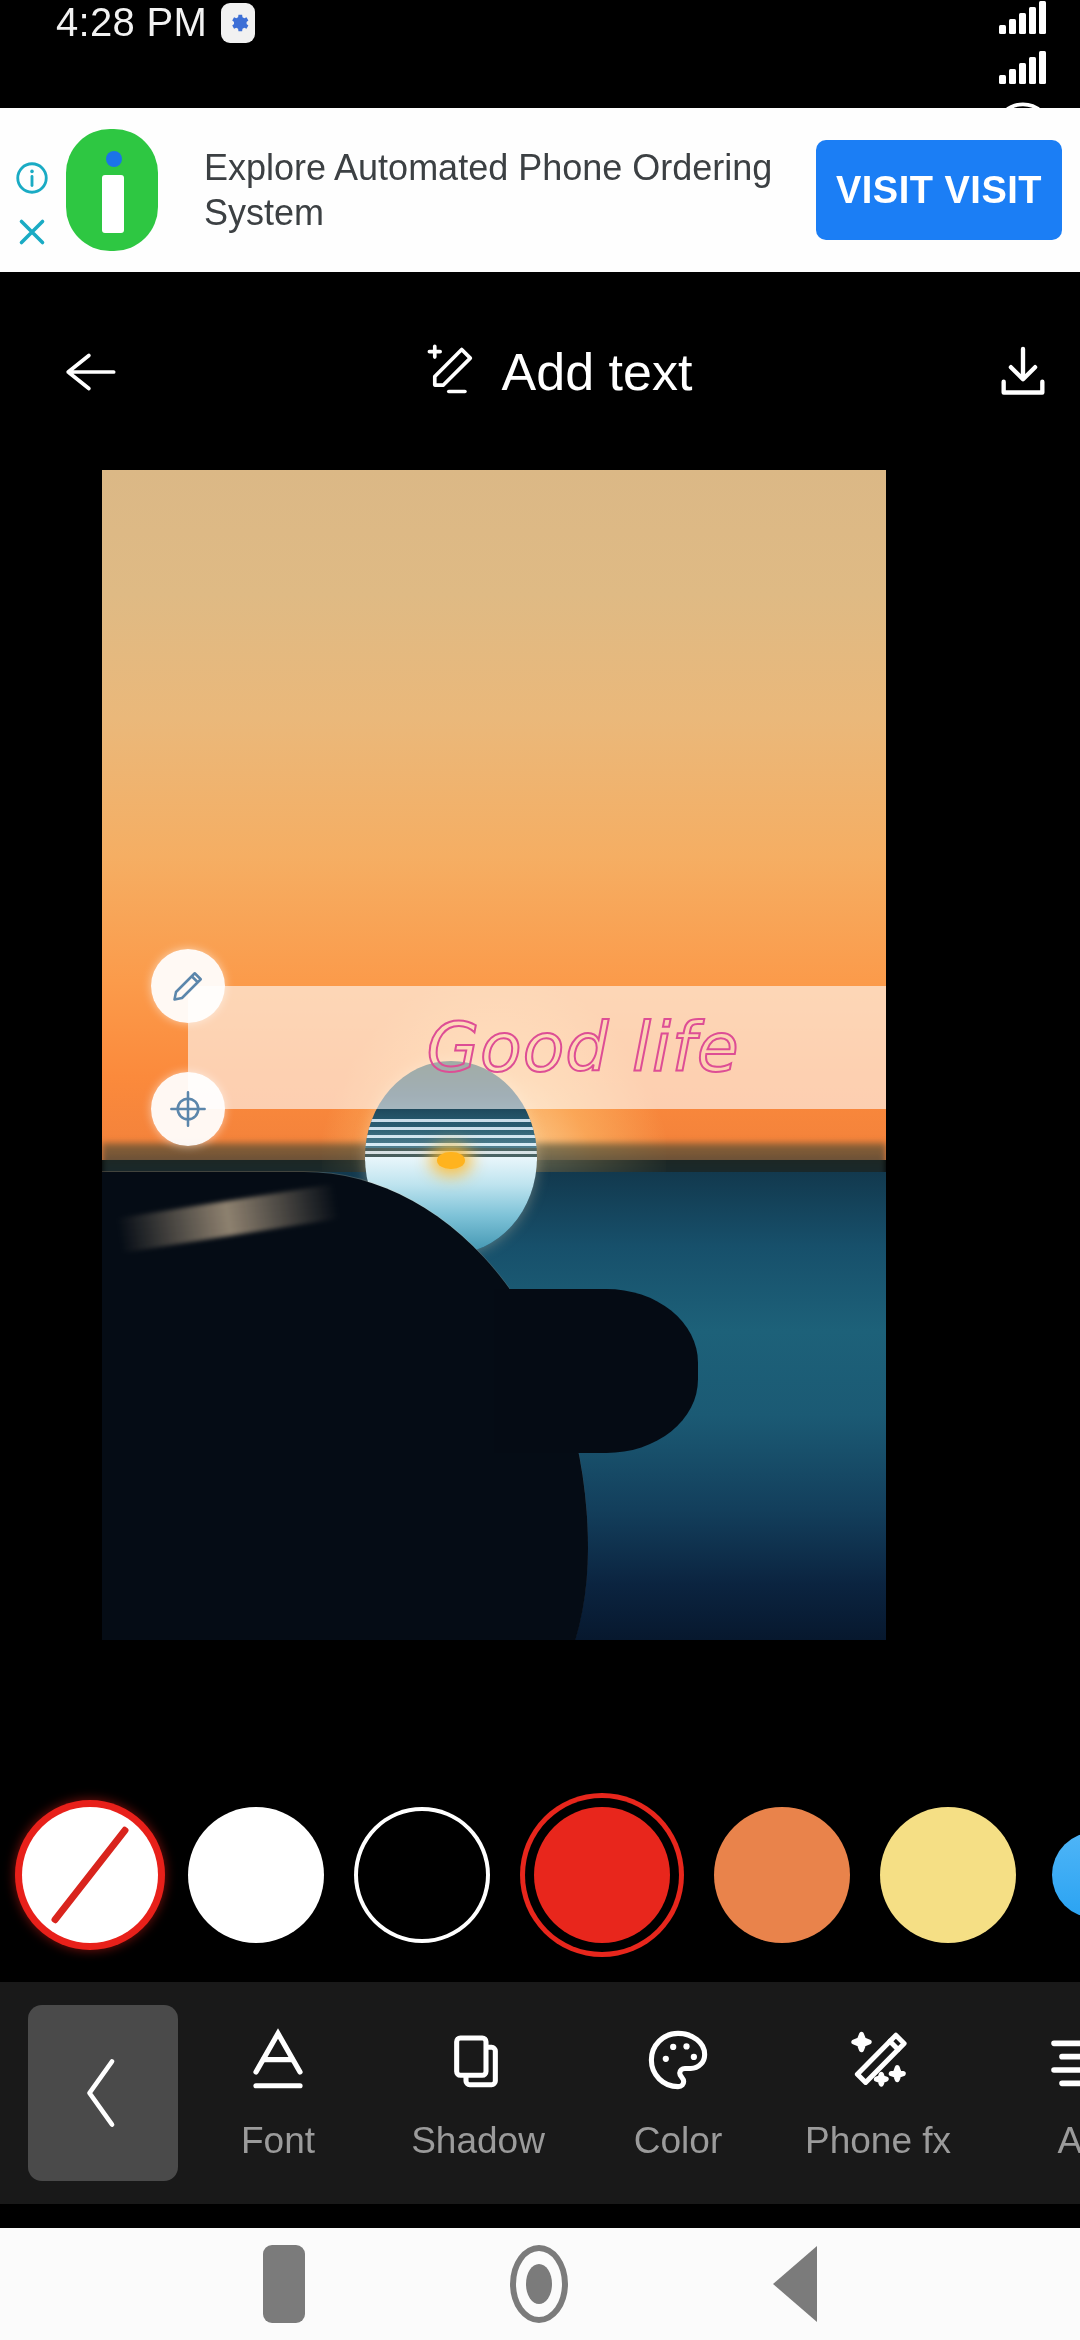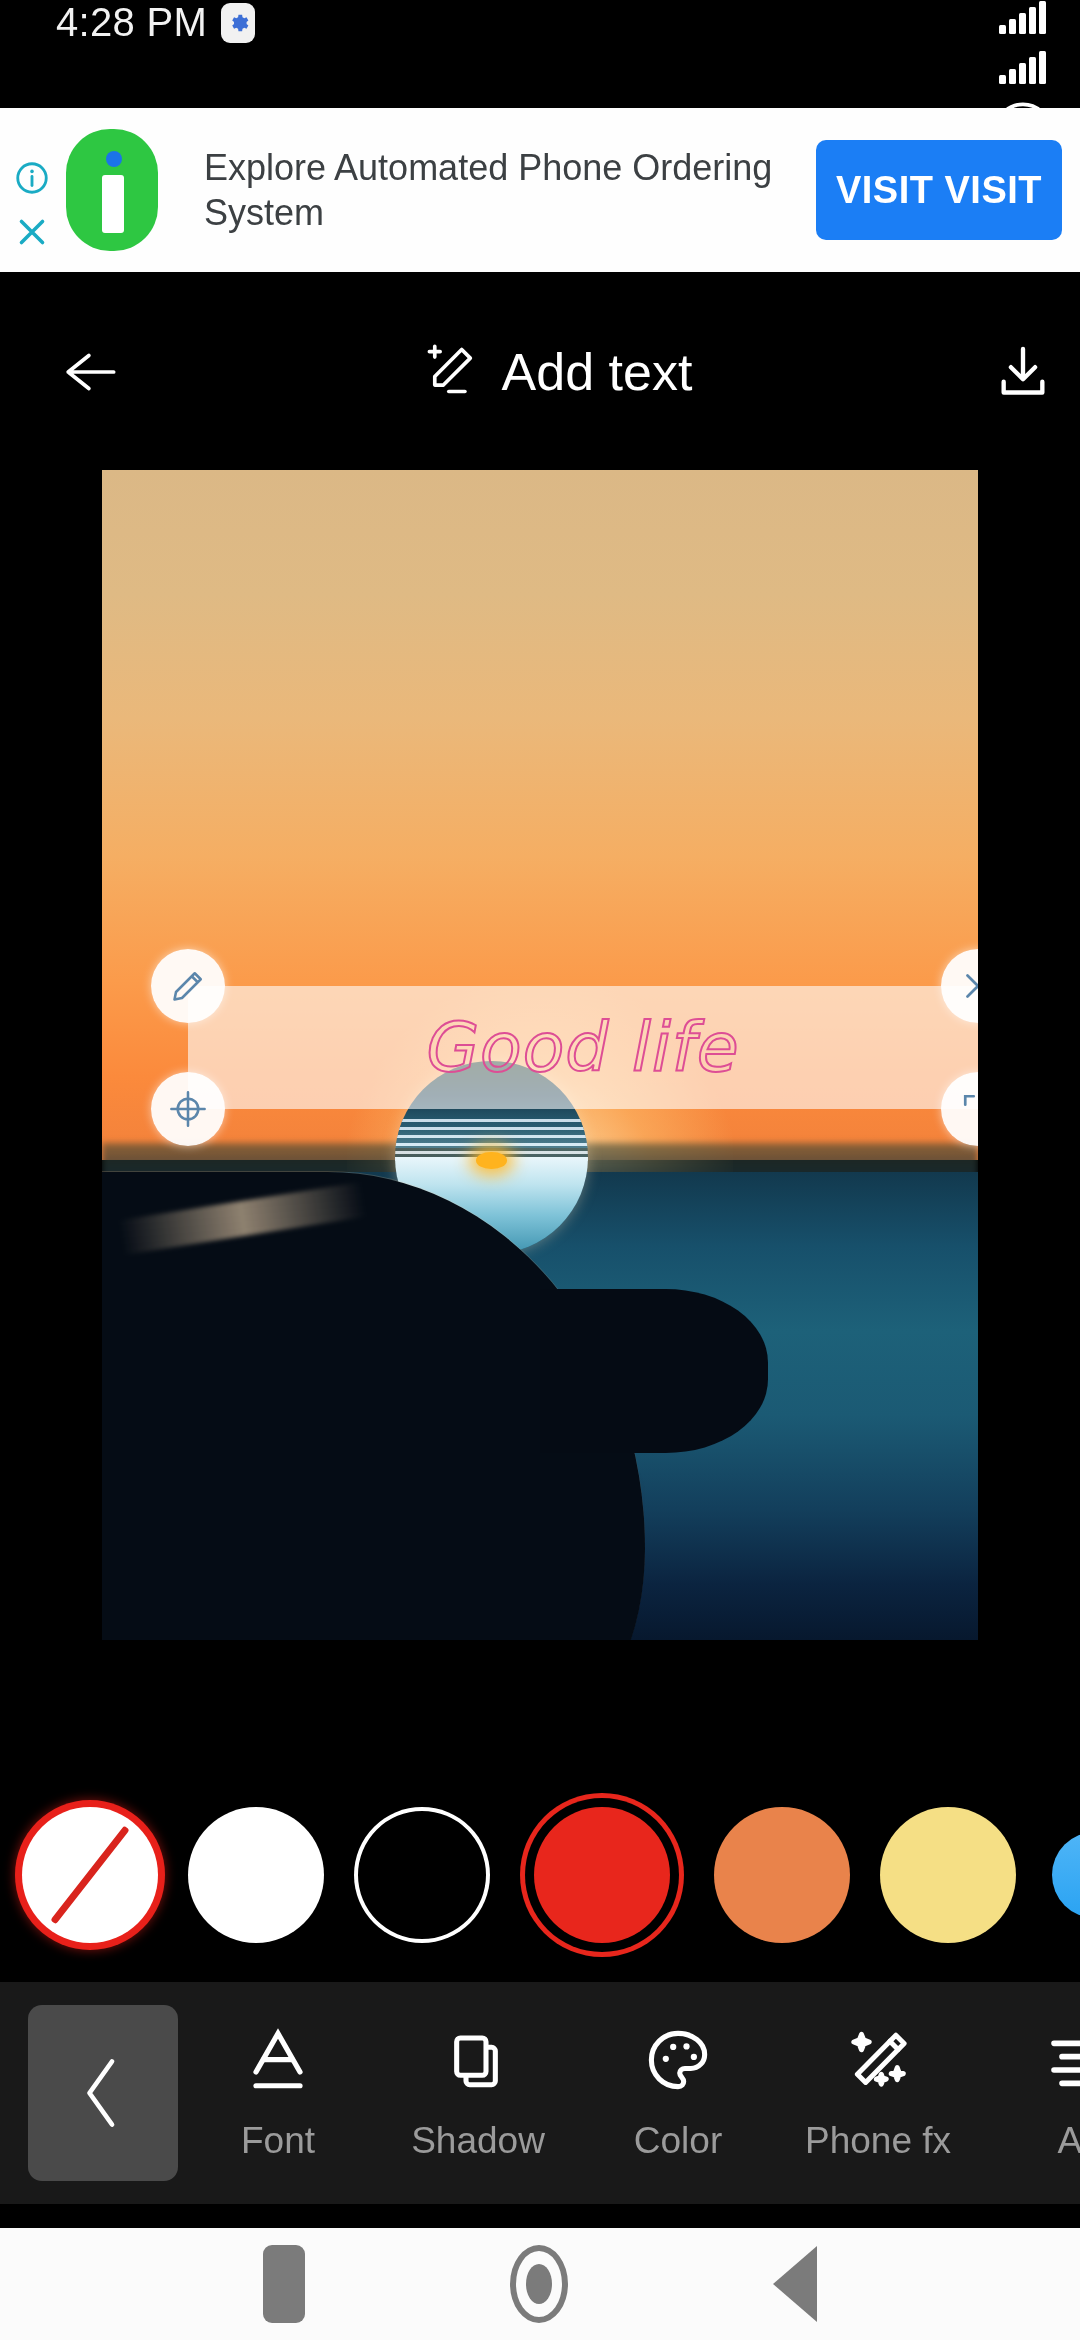--- a/index.html
+++ b/index.html
@@ -59,21 +59,21 @@
     position:absolute; left:18px; top:272px; width:1080px; height:200px;
     background:#000; display:flex; align-items:center;
   }
   #back-arrow{ width:150px; display:flex; justify-content:center; }
   #header-center{ flex:1; display:flex; align-items:center; justify-content:center; gap:22px; }
   #header-title{ color:#fff; font-size:52px; }
   #save-btn{ width:150px; display:flex; justify-content:center; }
 
   
   #canvas-wrap{
-    position:absolute; left:102px; top:470px; width:876px; height:1170px;
+    position:absolute; left:102px; top:470px; width:784px; height:1170px;
     overflow:hidden;
   }
   #photo{ position:absolute; inset:0; }
   .sky{
     position:absolute;left:0;top:0;width:100%;height:59%;
     background:linear-gradient(180deg,
       #dbb886 0%, #dfba84 18%, #eab87a 36%,
       #f5ae63 56%, #fb9b4b 74%, #fb8a3c 88%, #f2813b 100%);
   }
   .sun-glow{

